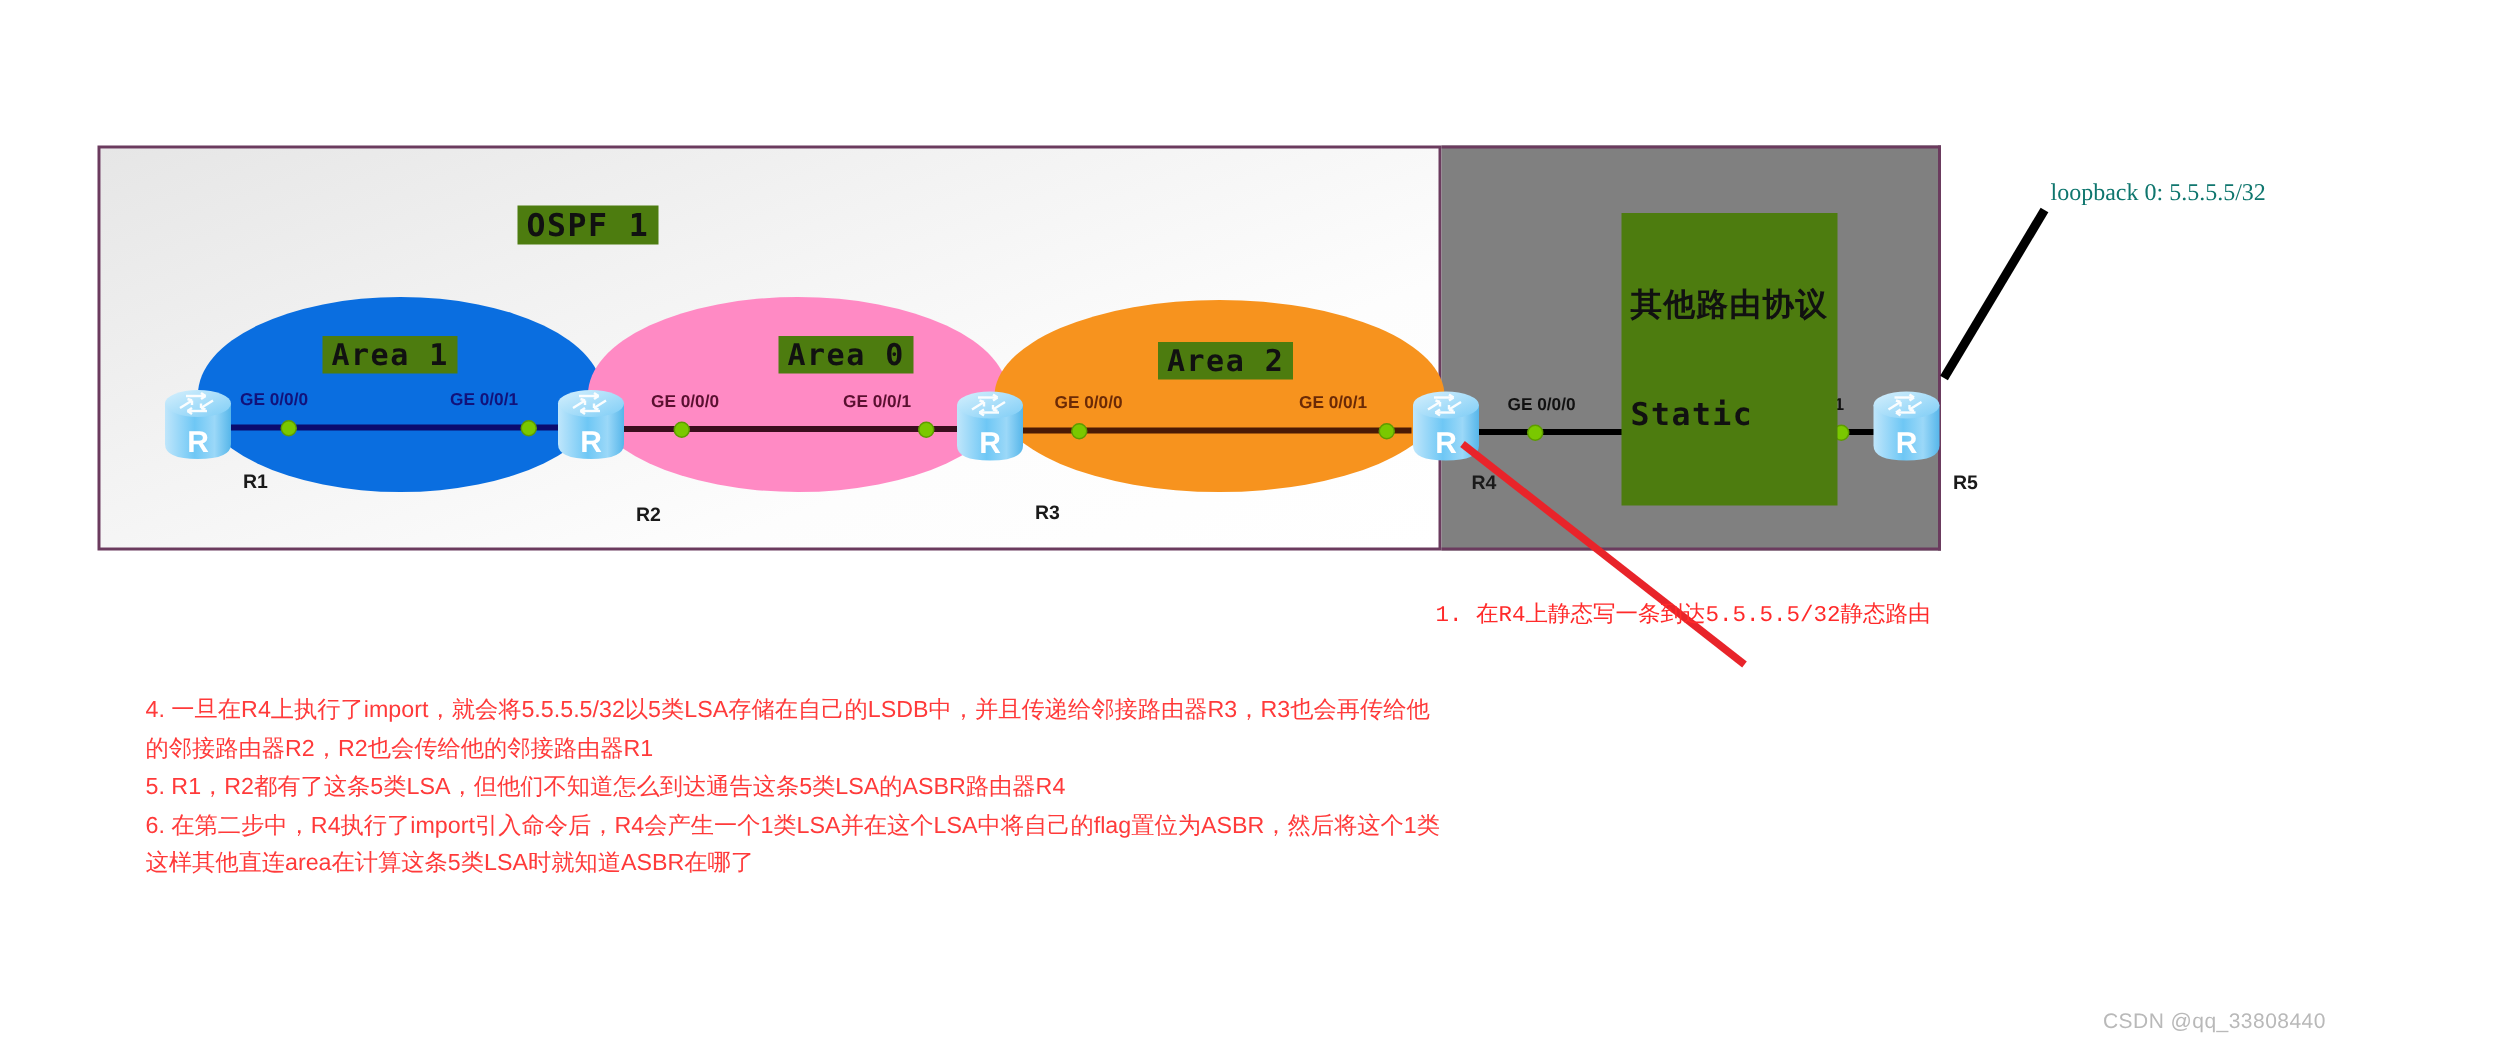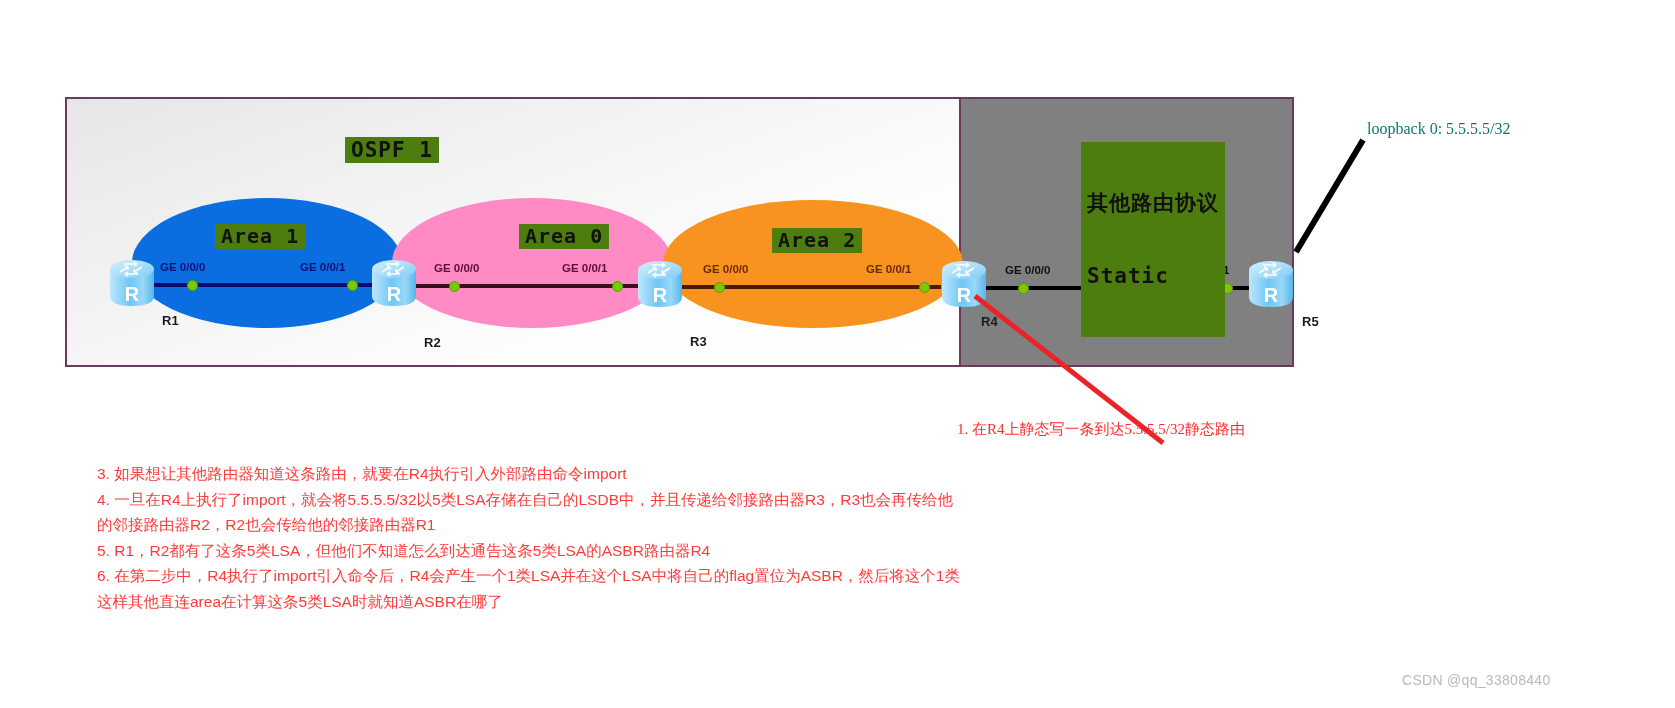--- a/index.html
+++ b/index.html
@@ -66,22 +66,22 @@
     padding-left:41px;
   }
 
   
   .callout-text{position:absolute;white-space:nowrap;}
   #loopback-text{
     left:1367px;top:120px;font-size:16px;color:#0f766e;
     font-family:"Liberation Serif","DejaVu Serif",serif;
   }
   #step1-text{
-    left:957px;top:420px;font-size:15px;color:#ff2a2a;
-    font-family:Liberation Serif, serif;
+    left:957px;top:400px;font-size:15px;color:#ff2a2a;
+    font-family:Liberation Mono, monospace;
   }
 
   
   .notes{
     position:absolute;left:97px;top:461px;width:1000px;
     color:#ff3a3a;font-size:15.5px;line-height:25.5px;
     font-family:"Liberation Sans","DejaVu Sans",sans-serif;
   }
   .notes .note-line{white-space:nowrap;}
 
@@ -267,21 +267,20 @@
 
   <svg style="position:absolute;left:0;top:0;width:1675px;height:708px;pointer-events:none;">
     <line x1="1363" y1="140" x2="1296" y2="252" stroke="#000000" stroke-width="6"></line>
     <line x1="975" y1="296" x2="1163" y2="443" stroke="#e8242a" stroke-width="5"></line>
   </svg>
 
   <div class="callout-text" id="loopback-text">loopback 0:  5.5.5.5/32</div>
   <div class="callout-text" id="step1-text">1.  在R4上静态写一条到达5.5.5.5/32静态路由</div>
 
   <div class="notes">
-    <div class="note-line">3. 如果想让其他路由器知道这条路由，就要在R4执行引入外部路由命令import</div>
     <div class="note-line">4. 一旦在R4上执行了import，就会将5.5.5.5/32以5类LSA存储在自己的LSDB中，并且传递给邻接路由器R3，R3也会再传给他</div>
     <div class="note-line">的邻接路由器R2，R2也会传给他的邻接路由器R1</div>
     <div class="note-line">5. R1，R2都有了这条5类LSA，但他们不知道怎么到达通告这条5类LSA的ASBR路由器R4</div>
     <div class="note-line">6. 在第二步中，R4执行了import引入命令后，R4会产生一个1类LSA并在这个LSA中将自己的flag置位为ASBR，然后将这个1类</div>
     <div class="note-line">这样其他直连area在计算这条5类LSA时就知道ASBR在哪了</div>
   </div>
 
   <div id="watermark">CSDN @qq_33808440</div>
 
 </div>

